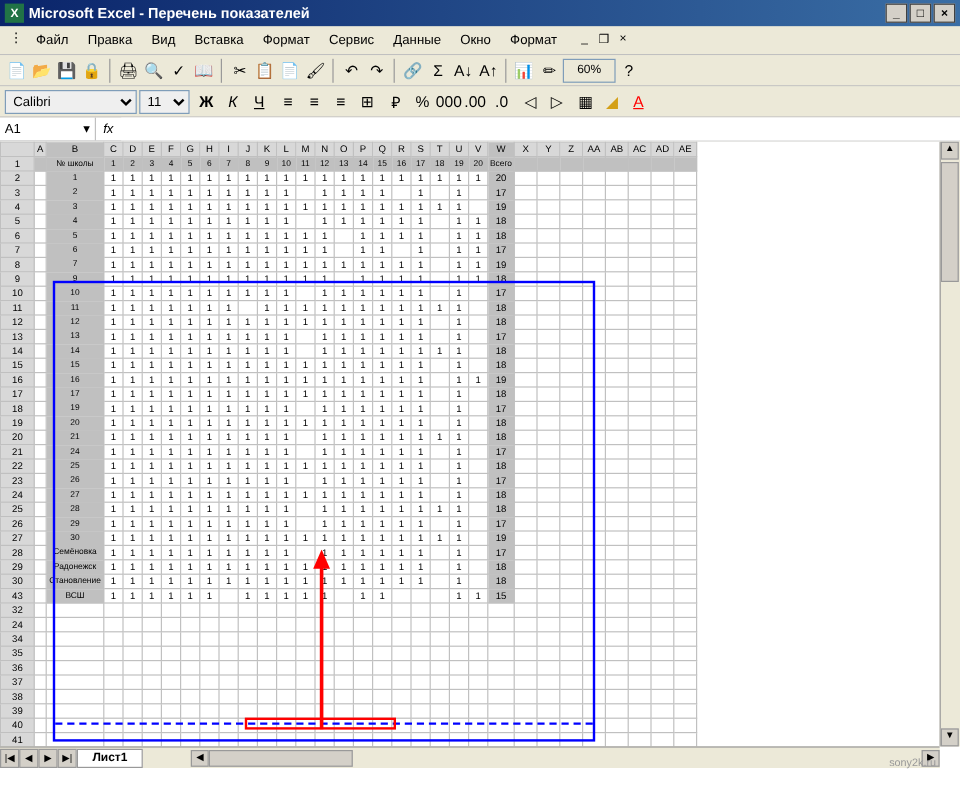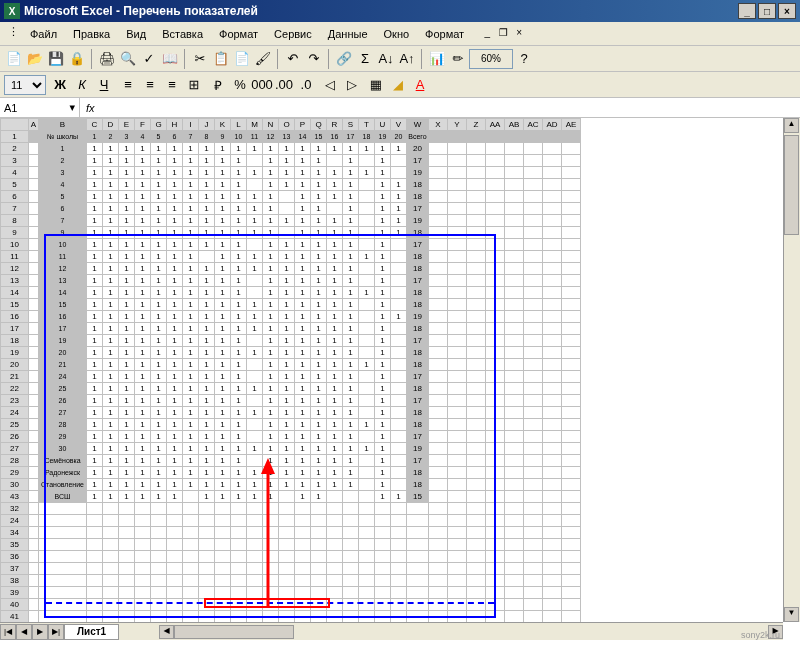--- a/index.html
+++ b/index.html
@@ -116,20 +116,21 @@
   <span class="tbtn">A↓</span>
   <span class="tbtn">A↑</span>
   <span class="sep"></span>
   <span class="tbtn">📊</span>
   <span class="tbtn">✏</span>
   <span class="tbtn" style="width:44px;border:1px solid #7f9db9;font-size:10px">60%</span>
   <span class="tbtn">?</span>
 </div>
 
 <div class="format-bar">
+  <select class="font-select" style="width:110px"><option>Calibri</option></select>
   <select class="font-select" style="width:42px"><option>11</option></select>
   <span class="sep"></span>
   <span class="tbtn">
       <b>Ж</b>
     </span>
   <span class="tbtn">
       <i>К</i>
     </span>
   <span class="tbtn">
       <u>Ч</u>

